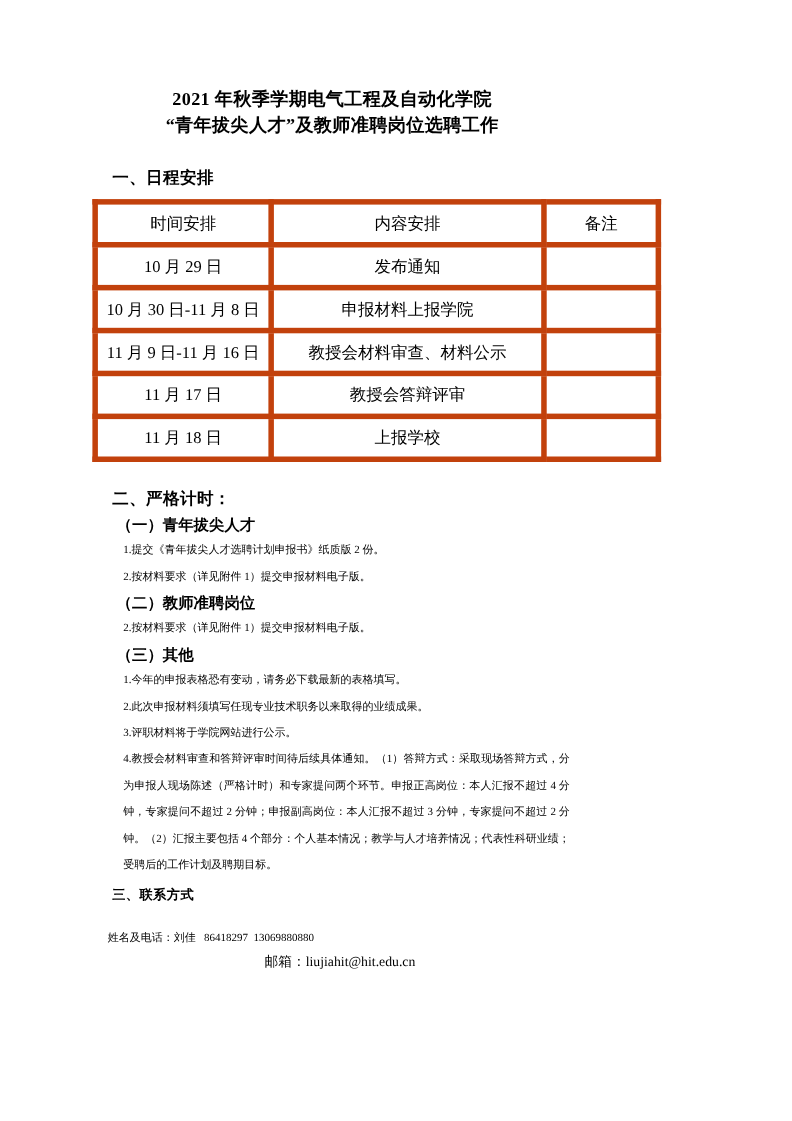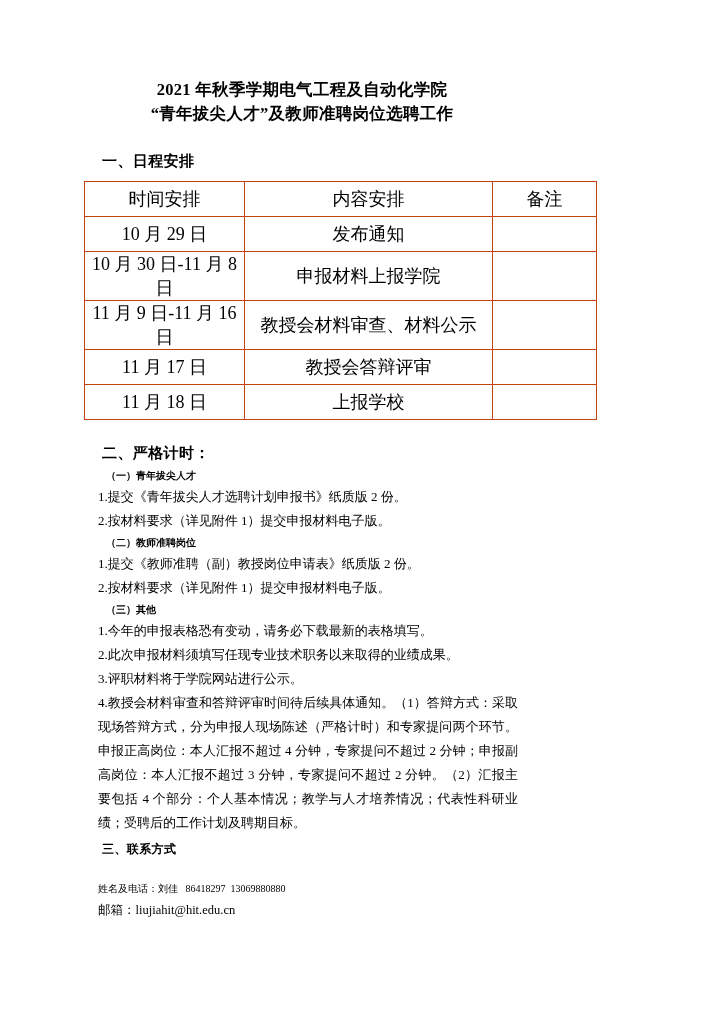--- a/index.html
+++ b/index.html
@@ -37,48 +37,48 @@
     margin: 26px 0 10px 18px;
     letter-spacing: 0.4px;
   }
   table.schedule {
     border-collapse: collapse;
     width: 512px;
     margin: 0 auto;
     table-layout: fixed;
   }
   table.schedule td {
-    border: 1px solid #c2410c;
+    border: 5px solid #c2410c;
     text-align: center;
-    font-size: 18px;
+    font-size: 15px;
     height: 34px;
     padding: 0 4px;
     vertical-align: middle;
   }
   table.schedule col.c1 { width: 160px; }
   table.schedule col.c2 { width: 248px; }
   table.schedule col.c3 { width: 104px; }
   .notes {
     margin-top: 24px;
   }
   .notes-title {
     font-weight: bold;
     font-size: 15px;
     margin: 0 0 6px 18px;
     letter-spacing: 0.4px;
   }
   .sub-head {
     font-weight: bold;
-    font-size: 10px;
+    font-size: 14px;
     margin: 3px 0 2px 22px;
   }
   .para {
-    font-size: 13px;
+    font-size: 10px;
     line-height: 24px;
-    margin: 0 0 0 14px;
+    margin: 0 0 0 28px;
     text-align: justify;
     text-justify: inter-ideograph;
   }
   .para.bold {
     font-weight: bold;
   }
   .para.long {
     margin-right: 2px;
   }
   .contact-title {
@@ -92,20 +92,21 @@
     line-height: 22px;
     margin-left: 14px;
   }
   .contact-line .mono-val {
     font-family: "Liberation Serif", serif;
   }
   .email-line {
     font-size: 12.5px;
     line-height: 20px;
     margin-left: 14px;
+    text-align: center;
   }
 </style>
 </head>
 <body>
 
 <div class="page">
 
   <div class="doc-title">
     <div>2021 年秋季学期电气工程及自动化学院</div>
     <div>“青年拔尖人才”及教师准聘岗位选聘工作</div>
@@ -154,21 +155,20 @@
   </table>
 
   <div class="notes">
     <div class="notes-title">二、严格计时：</div>
 
     <div class="sub-head">（一）青年拔尖人才</div>
     <div class="para">1.提交《青年拔尖人才选聘计划申报书》纸质版 2 份。</div>
     <div class="para">2.按材料要求（详见附件 1）提交申报材料电子版。</div>
 
     <div class="sub-head">（二）教师准聘岗位</div>
-    <div class="para">1.提交《教师准聘（副）教授岗位申请表》纸质版 2 份。</div>
     <div class="para">2.按材料要求（详见附件 1）提交申报材料电子版。</div>
 
     <div class="sub-head">（三）其他</div>
     <div class="para">1.今年的申报表格恐有变动，请务必下载最新的表格填写。</div>
     <div class="para">2.此次申报材料须填写任现专业技术职务以来取得的业绩成果。</div>
     <div class="para">3.评职材料将于学院网站进行公示。</div>
     <div class="para long">4.教授会材料审查和答辩评审时间待后续具体通知。（1）答辩方式：采取现场答辩方式，分为申报人现场陈述（严格计时）和专家提问两个环节。申报正高岗位：本人汇报不超过 4 分钟，专家提问不超过 2 分钟；申报副高岗位：本人汇报不超过 3 分钟，专家提问不超过 2 分钟。（2）汇报主要包括 4 个部分：个人基本情况；教学与人才培养情况；代表性科研业绩；受聘后的工作计划及聘期目标。</div>
   </div>
 
   <div class="contact-title">三、联系方式</div>

